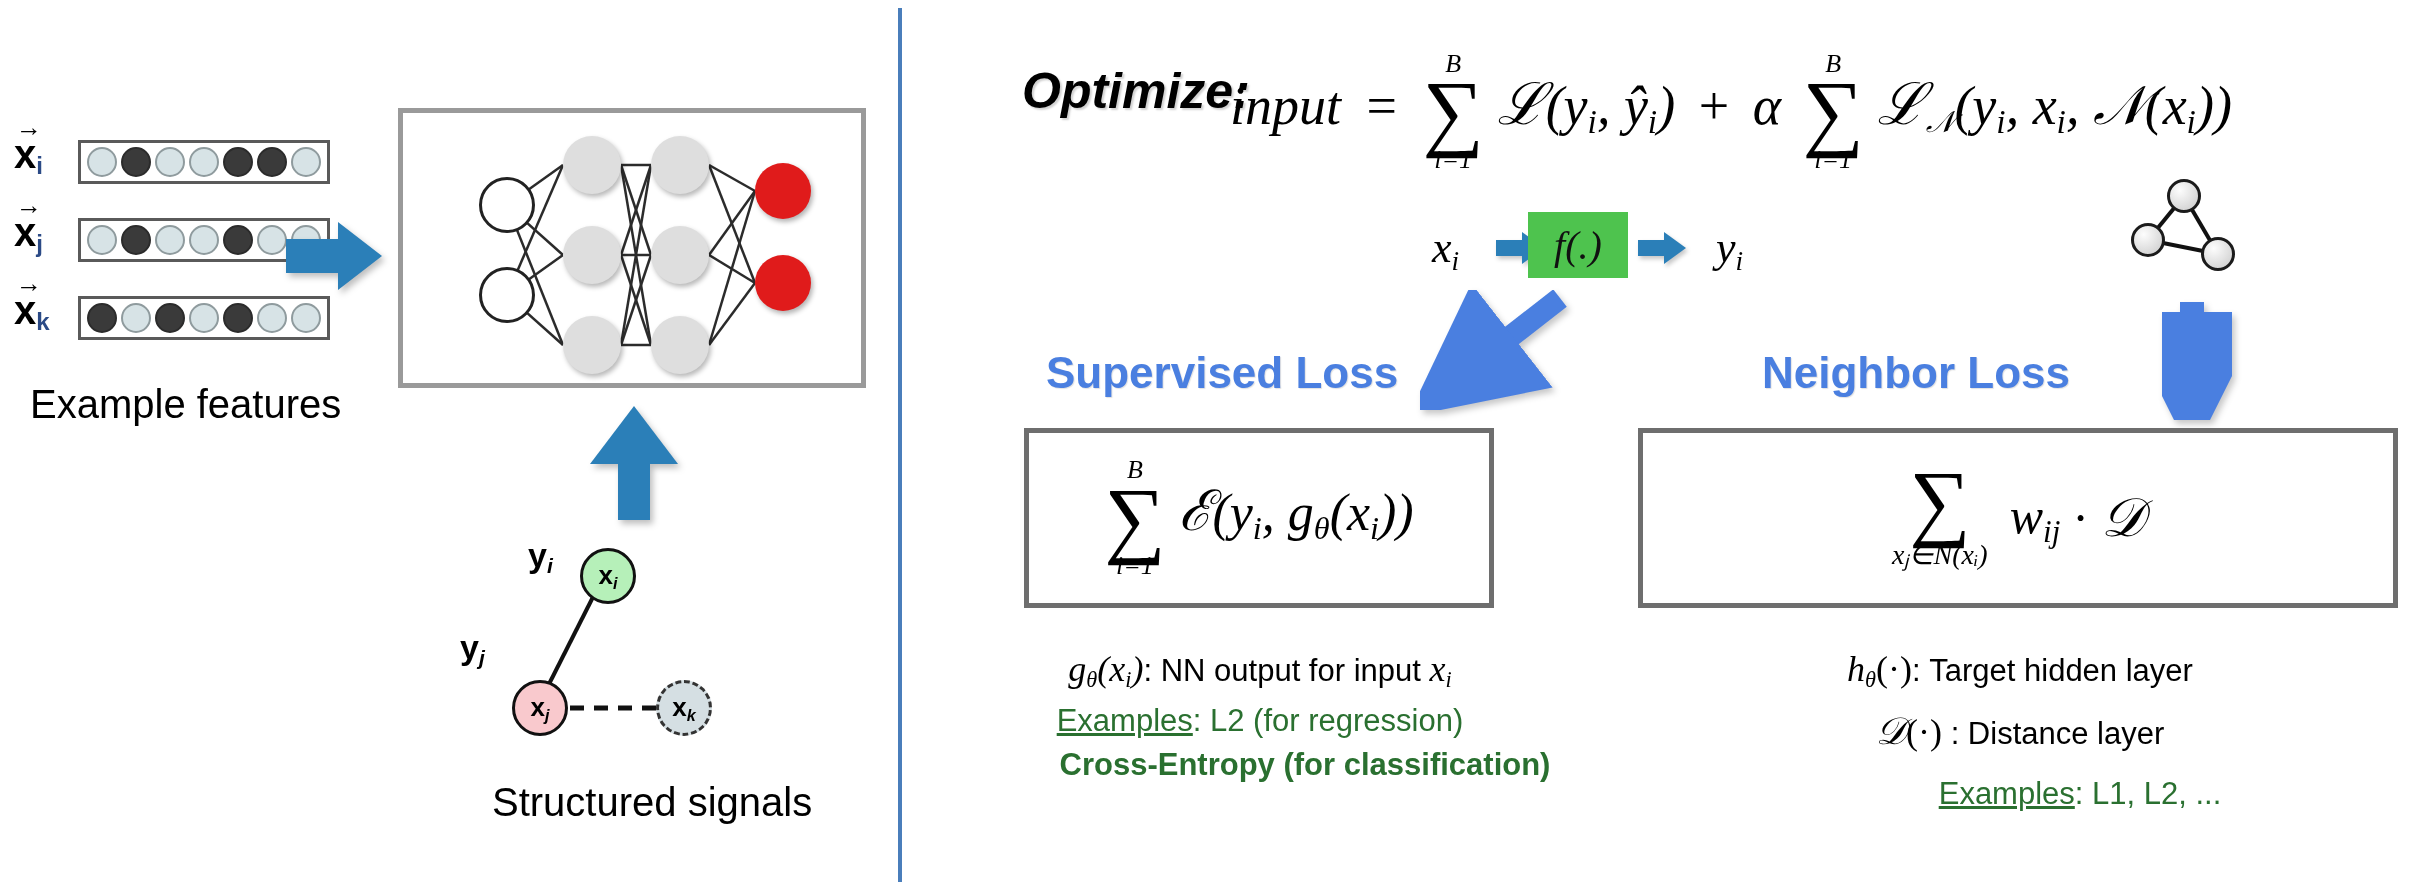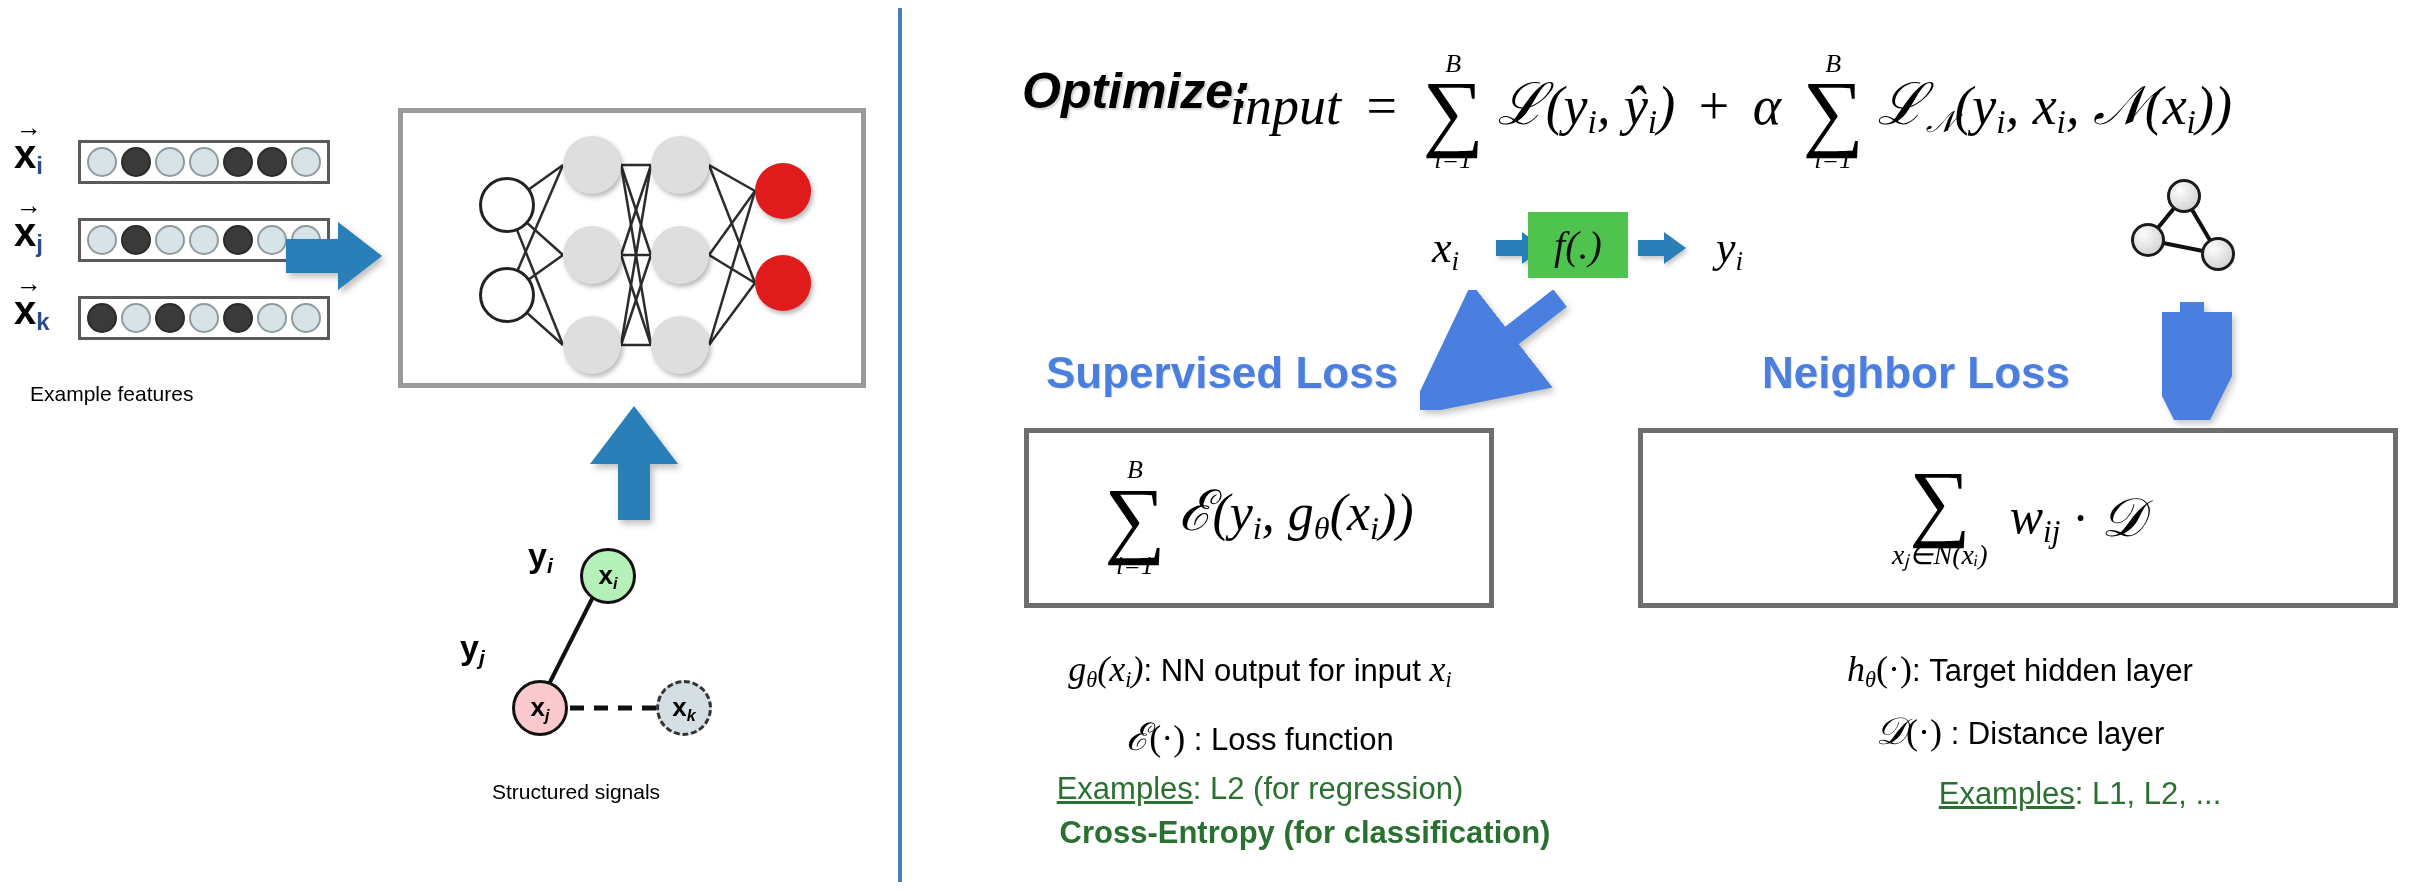--- a/index.html
+++ b/index.html
@@ -17,21 +17,21 @@
   #divider{left:898px;top:8px;width:4px;height:874px;background:#4a7ebb;}
 
   
   .vec-label{font-family:"Liberation Sans",sans-serif;font-weight:bold;font-size:40px;line-height:1;}
   .vec-label .arrowbar{display:block;font-size:26px;height:14px;line-height:14px;margin-left:2px;}
   .vec-label .vsub{font-size:24px;color:#2b4a86;vertical-align:-6px;}
   .vecbox{border:3px solid #5a5a5a;background:#fff;padding:4px 6px;display:flex;gap:4px;align-items:center;}
   .cell{width:30px;height:30px;border-radius:50%;border:2px solid #8f9b9e;box-sizing:border-box;}
   .cell.light{background:#d7e3e6;}
   .cell.dark{background:#3a3a3a;border-color:#2b2b2b;}
-  .caption{font-size:21px;}
+  .caption{font-size:40px;}
 
   
   .arrow-right{
     width:0;height:0;border-top:34px solid transparent;border-bottom:34px solid transparent;
     border-left:44px solid #2b7fb8;
   }
   .arrow-shaft-h{background:#2b7fb8;}
   .arrow-up{
     width:0;height:0;border-left:44px solid transparent;border-right:44px solid transparent;
     border-bottom:58px solid #2b7fb8;
@@ -293,23 +293,20 @@
     <span class="mathit">w<sub>ij</sub></span>
     <span class="mathrm" style="margin:0 12px;">·</span>
     <span class="cal" style="font-size:54px;">𝒟</span>
   </div>
 </div>
 
 <div class="abs" style="left:960px;top:648px;width:600px;">
   <div class="legend-line">
     <span class="mathit" style="font-size:36px;">g<sub>θ</sub>(x<sub>i</sub>)</span><span>: NN output for input </span><span class="mathit" style="font-size:36px;">x<sub>i</sub></span>
   </div>
-  <div class="legend-line" style="margin-top:16px;">
-    <span class="cal" style="font-size:38px;">ℰ</span><span class="mathrm" style="font-size:36px;">(·)</span><span> : Loss function</span>
-  </div>
   <div class="legend-line green-txt" style="margin-top:10px;">
     <span class="u">Examples</span><span>: L2 (for regression)</span>
   </div>
   <div class="legend-line green-txt" style="margin-top:8px;margin-left:90px;font-weight:bold;">Cross-Entropy (for classification)</div>
 </div>
 
 <div class="abs" style="left:1700px;top:648px;width:640px;">
   <div class="legend-line">
     <span class="mathit" style="font-size:36px;">h<sub>θ</sub></span><span class="mathrm" style="font-size:36px;">(·)</span><span>: Target hidden layer</span>
   </div>

